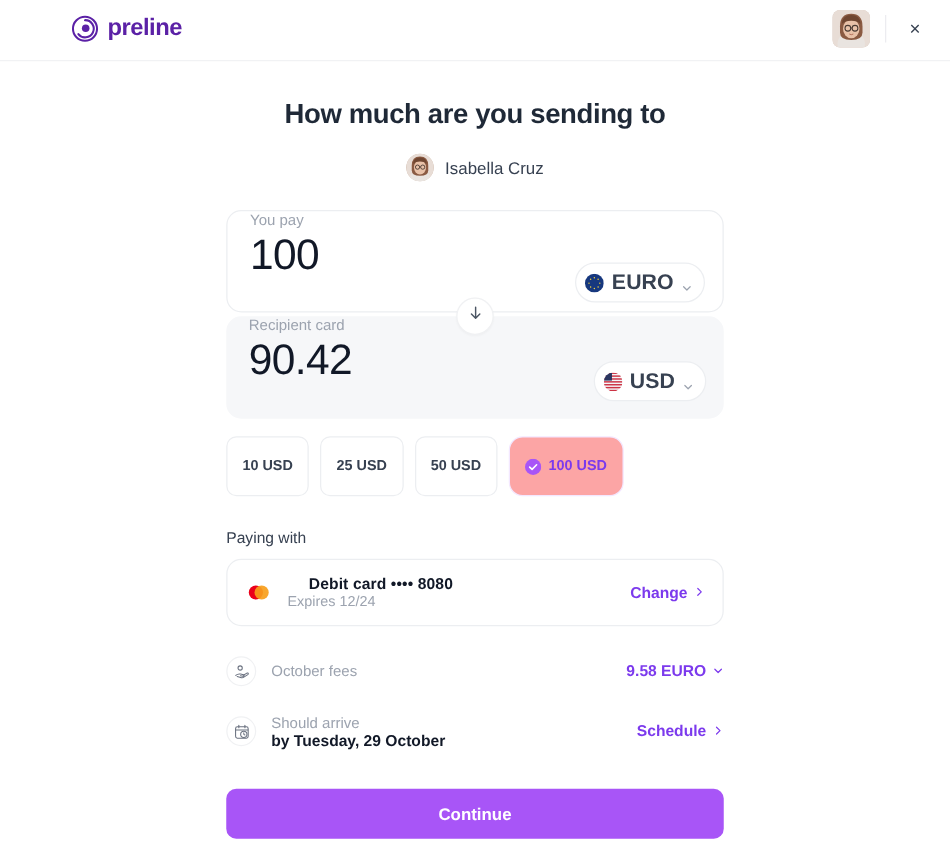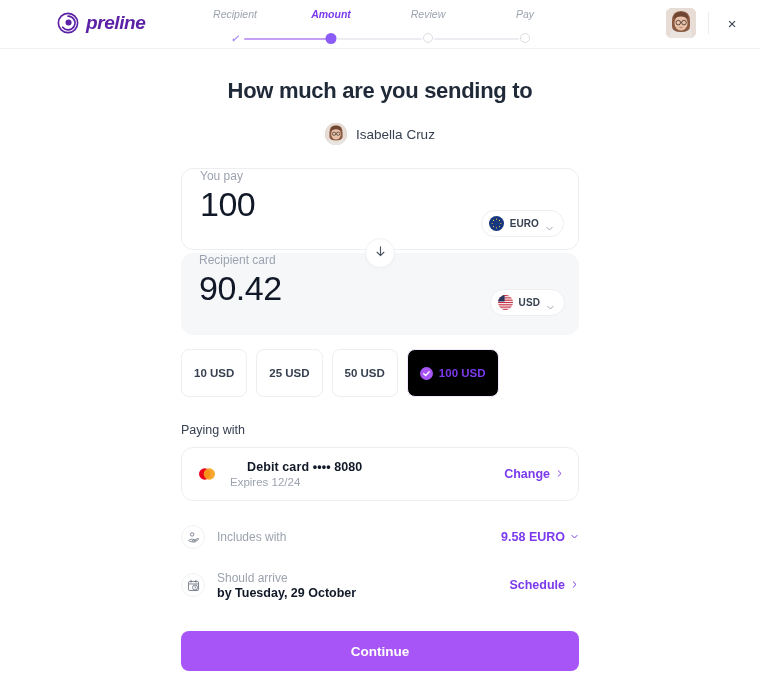--- a/index.html
+++ b/index.html
@@ -13,21 +13,20 @@
     overflow: hidden;
   }
 
   
   .header {
     position: relative;
     height: 49px;
     border-bottom: 1px solid #f1f2f4;
     display: flex;
     align-items: center;
-    font-style: italic;
   }
 
   .logo {
     position: absolute;
     left: 57px;
     top: 12px;
     display: flex;
     align-items: center;
     gap: 7px;
     cursor: pointer;
@@ -208,21 +207,21 @@
     align-items: center;
     gap: 6px;
     background: #ffffff;
     border: 1px solid #eceef1;
     border-radius: 999px;
     padding: 5px 9px 5px 7px;
     cursor: pointer;
   }
   .cur-pill.gets-pill { top: 36px; }
   .cur-code {
-    font-size: 10px;
+    font-size: 17px;
     font-weight: bold;
     color: #374151;
     letter-spacing: 0.1px;
   }
   .chev {
     width: 9px; height: 9px;
     display: block;
   }
   .flag { width: 15px; height: 15px; border-radius: 50%; display: block; }
 
@@ -258,23 +257,24 @@
     font-size: 11.5px;
     font-weight: bold;
     color: #374151;
     cursor: pointer;
     display: flex;
     align-items: center;
     gap: 6px;
     line-height: 14px;
   }
   .chip.active {
-    background: #000000;
+    background: #fca5a5;
     border-color: #f3e8ff;
     color: #7c3aed;
+    border-radius: 11px;
   }
   .chip-check { width: 13px; height: 13px; display: block; }
 
   
   .sec-label {
     width: 398px;
     margin: 26px auto 0;
     font-size: 12.5px;
     color: #374151;
   }
@@ -383,46 +383,20 @@
     <span class="logo-mark">
       <svg width="22" height="22" viewBox="0 0 24 24">
         <circle cx="12" cy="12" r="10.5" fill="none" stroke="#5b21a6" stroke-width="1.8"></circle>
         <path d="M12 4.5 A7.5 7.5 0 1 1 6.2 16.6" fill="none" stroke="#5b21a6" stroke-width="1.8" stroke-linecap="round"></path>
         <circle cx="12.6" cy="11.5" r="3.3" fill="#5b21a6"></circle>
       </svg>
     </span>
     <span class="logo-text">preline</span>
   </div>
 
-  <div class="stepper">
-    <div class="step-labels">
-      <span class="step-label done" style="left:27px;">Recipient</span>
-      <span class="step-label current" style="left:123px;">Amount</span>
-      <span class="step-label done" style="left:220px;">Review</span>
-      <span class="step-label done" style="left:317px;">Pay</span>
-    </div>
-    <div class="step-track">
-      <div class="seg filled" style="left:36px;  width:87px;"></div>
-      <div class="seg empty" style="left:129px; width:85px;"></div>
-      <div class="seg empty" style="left:226px; width:85px;"></div>
-
-      <div class="node" style="left:27px;">
-          <div class="check">✓</div>
-        </div>
-      <div class="node" style="left:123px;">
-          <div class="dot-filled"></div>
-        </div>
-      <div class="node" style="left:220px;">
-          <div class="dot-hollow"></div>
-        </div>
-      <div class="node" style="left:317px;">
-          <div class="dot-hollow"></div>
-        </div>
-    </div>
-  </div>
 
   <div class="header-right">
     <div class="avatar-hdr">
       <svg width="30" height="30" viewBox="0 0 30 30">
         <rect width="30" height="30" fill="#e8ddd6"></rect>
         <ellipse cx="15" cy="27" rx="11" ry="10" fill="#e9e4e0"></ellipse>
         <path d="M6 13 Q6 3 15 3 Q24 3 24 13 L24 18 Q24 24 15 24 Q6 24 6 18 Z" fill="#8a5a42"></path>
         <ellipse cx="15" cy="15" rx="6.6" ry="7.6" fill="#e8c1a8"></ellipse>
         <path d="M7.5 11 Q8 4 15 4 Q22 4 22.5 11 Q20 8.5 15 8.5 Q10 8.5 7.5 11 Z" fill="#6f4631"></path>
         <circle cx="12.3" cy="14.6" r="2.3" fill="none" stroke="#4a3b33" stroke-width="0.85"></circle>
@@ -574,21 +548,21 @@
 
   <div class="info-row first">
     <div class="round-icon">
       <svg width="13" height="13" viewBox="0 0 16 16">
         <circle cx="6.3" cy="4.2" r="2.1" fill="none" stroke="#6b7280" stroke-width="1.05"></circle>
         <path d="M2 11.5 Q4.2 9.5 6.8 10.2 L9.5 10.9 Q10.5 11.2 10.1 12 Q9.8 12.6 8.9 12.4 L6.6 11.9" fill="none" stroke="#6b7280" stroke-width="1.05" stroke-linecap="round" stroke-linejoin="round"></path>
         <path d="M9.4 11.3 L13 9.2 Q14 8.7 14.3 9.6 Q14.5 10.2 13.8 10.7 L9.6 13.4 Q8.7 14 7.6 13.7 L3.4 12.6" fill="none" stroke="#6b7280" stroke-width="1.05" stroke-linecap="round" stroke-linejoin="round"></path>
       </svg>
     </div>
     <div class="info-body">
-      <div class="info-label">Includes with</div>
+      <div class="info-label">October fees</div>
     </div>
     <div class="link-purple">
       <span>9.58 EURO</span>
       <span>
         <svg width="9" height="9" viewBox="0 0 12 12">
             <path d="M2.5 4.5 L6 8 L9.5 4.5" fill="none" stroke="#7c3aed" stroke-width="1.3" stroke-linecap="round" stroke-linejoin="round"></path>
           </svg>
       </span>
     </div>
   </div>

